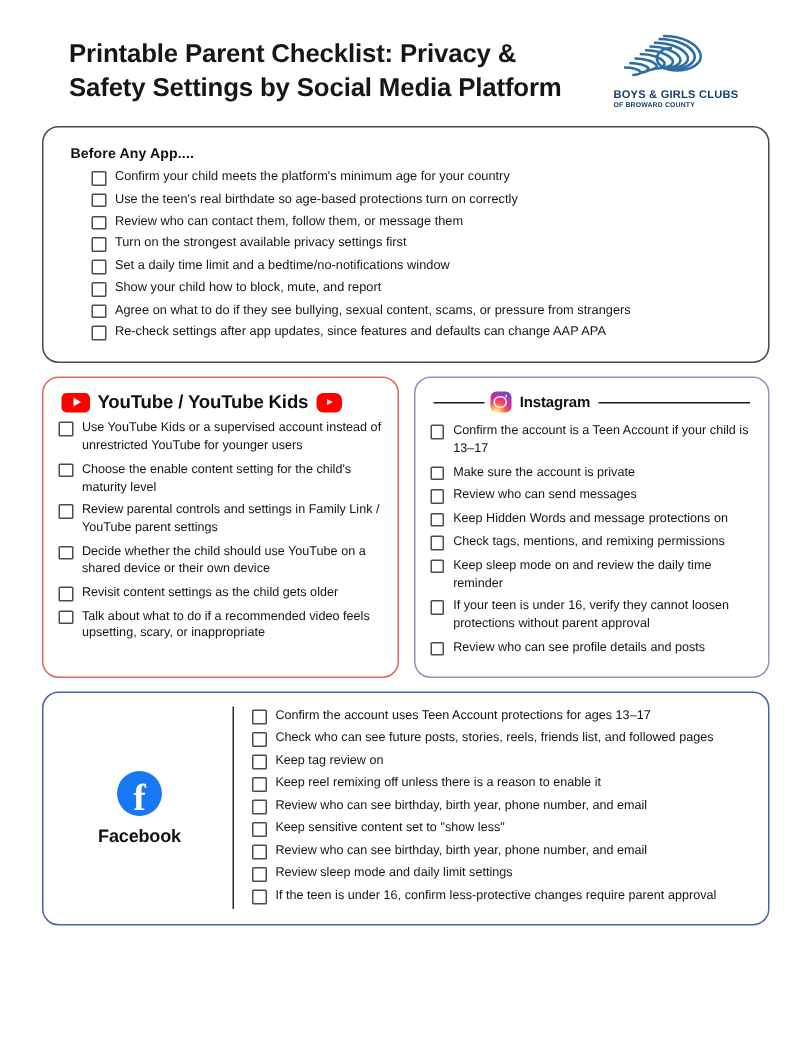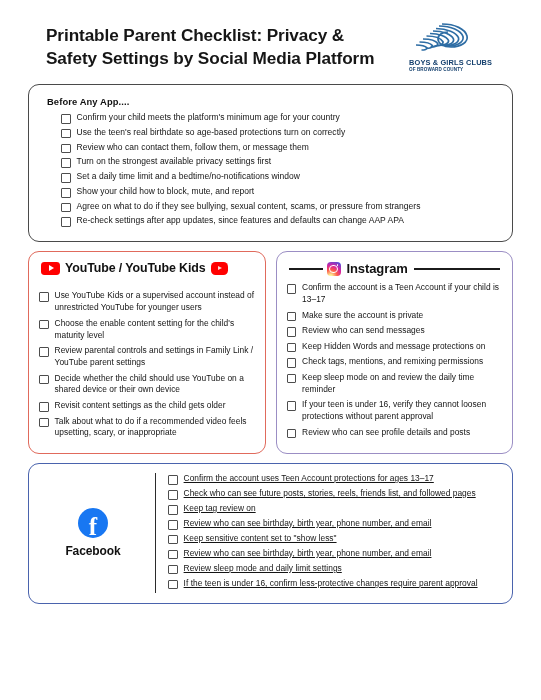--- a/index.html
+++ b/index.html
@@ -123,21 +123,21 @@
     border: 1.4px solid #9b8ec4;
     padding: 9px 10px 10px 10px;
   }
 
   
   .yt-head {
     display: flex;
     align-items: center;
     justify-content: flex-start;
     gap: 5px;
-    margin-bottom: 15px;
+    margin-bottom: 4px;
     padding-left: 2px;
   }
   .yt-badge {
     flex: 0 0 auto;
     width: 19px;
     height: 13.5px;
     background: #ff0000;
     border-radius: 3.4px;
     display: flex;
     align-items: center;
@@ -196,21 +196,21 @@
     border-radius: 50%;
   }
   .ig-mark .dot {
     position: absolute;
     top: 2.1px; right: 2.1px;
     width: 1.7px; height: 1.7px;
     background: #fff;
     border-radius: 50%;
   }
   .ig-title {
-    font-size: 13px;
+    font-size: 10px;
     font-weight: bold;
     color: #111;
     letter-spacing: -0.1px;
     white-space: nowrap;
     margin: 0 2px;
   }
 
   .platform-list .chk-row { margin-bottom: 3.6px; }
   .platform-list .chk-text { font-size: 8.4px; line-height: 1.42; }
 
@@ -257,21 +257,21 @@
     letter-spacing: -0.1px;
   }
   .fb-list {
     flex: 1 1 auto;
     padding-left: 12px;
     display: flex;
     flex-direction: column;
     justify-content: center;
   }
   .fb-list .chk-row { margin-bottom: 3.4px; }
-  .fb-list .chk-text { font-size: 8.4px; text-decoration: underline; }
+  .fb-list .chk-text { font-size: 8.4px; }
 </style>
 </head>
 <body>
 
 <div class="page">
 
   <div class="header">
     <div class="title">
       <span class="line">Printable Parent Checklist: Privacy &amp;</span>
       <span class="line">Safety Settings by Social Media Platform</span>
@@ -436,20 +436,24 @@
       <div class="chk-row">
         <span class="chk-box"></span>
         <span class="chk-text">Check who can see future posts, stories, reels, friends list, and followed pages</span>
       </div>
       <div class="chk-row">
         <span class="chk-box"></span>
         <span class="chk-text">Keep tag review on</span>
       </div>
       <div class="chk-row">
         <span class="chk-box"></span>
+        <span class="chk-text">Keep reel remixing off unless there is a reason to enable it</span>
+      </div>
+      <div class="chk-row">
+        <span class="chk-box"></span>
         <span class="chk-text">Review who can see birthday, birth year, phone number, and email</span>
       </div>
       <div class="chk-row">
         <span class="chk-box"></span>
         <span class="chk-text">Keep sensitive content set to "show less"</span>
       </div>
       <div class="chk-row">
         <span class="chk-box"></span>
         <span class="chk-text">Review who can see birthday, birth year, phone number, and email</span>
       </div>

